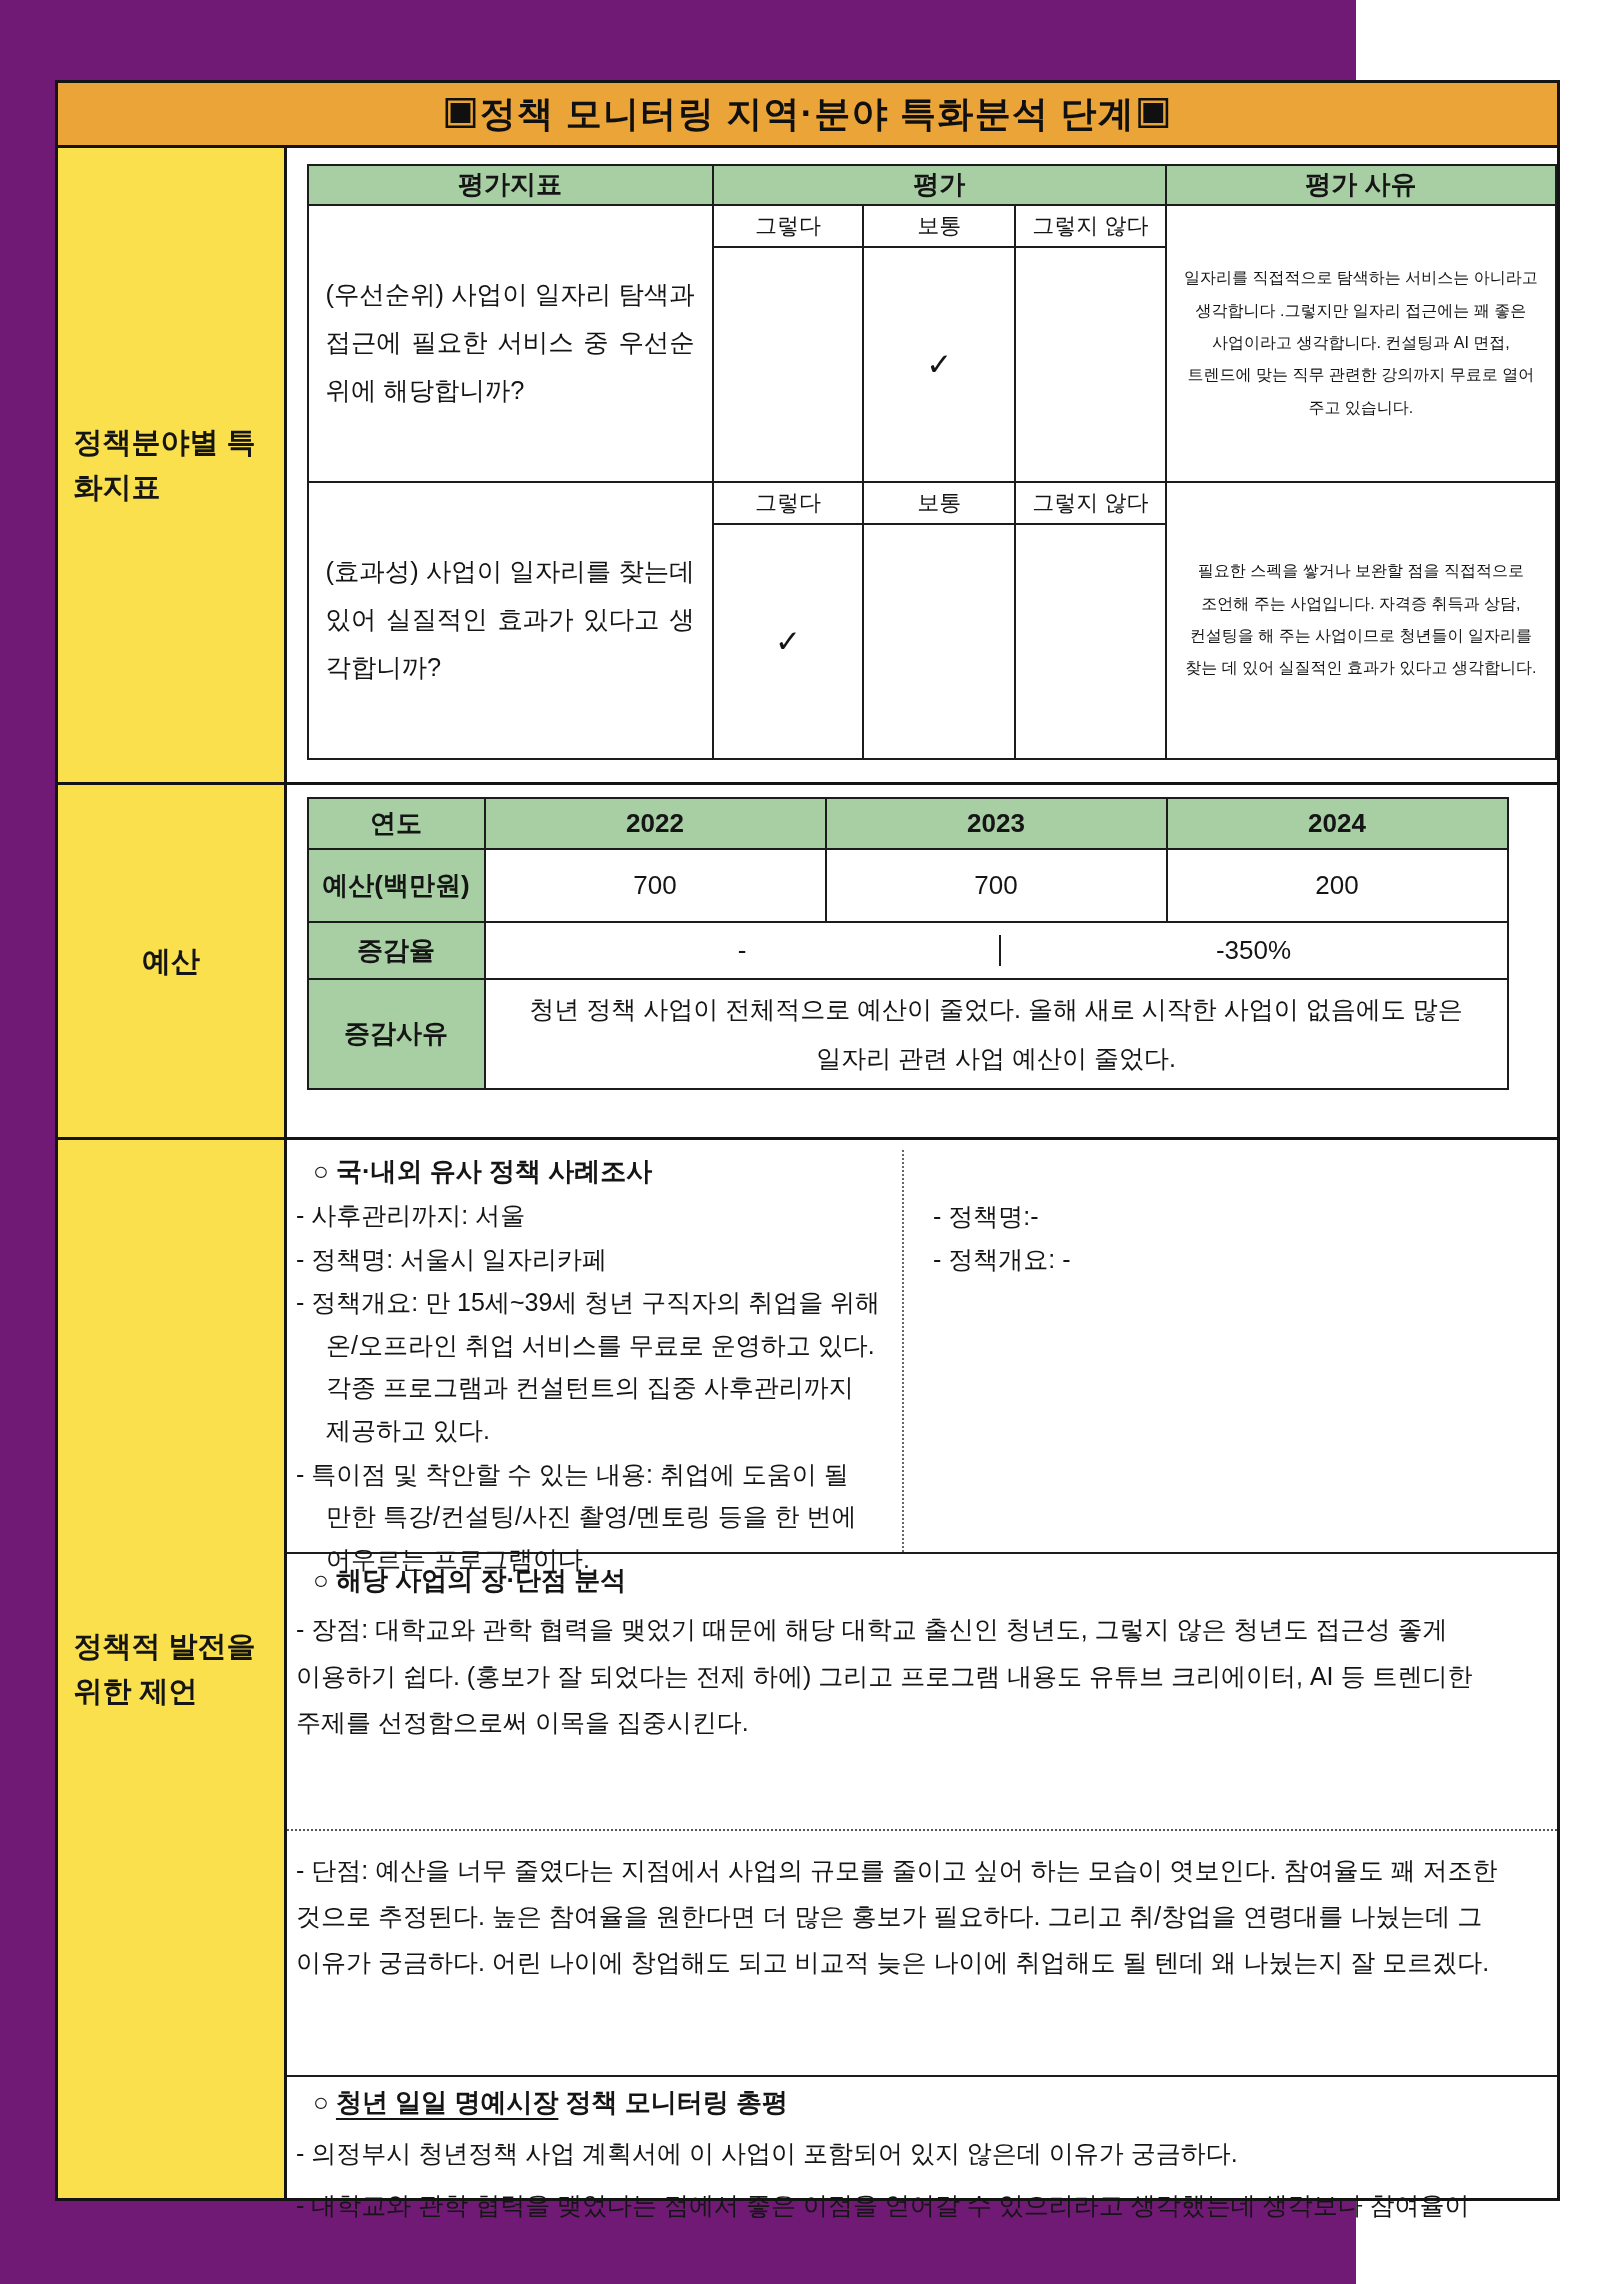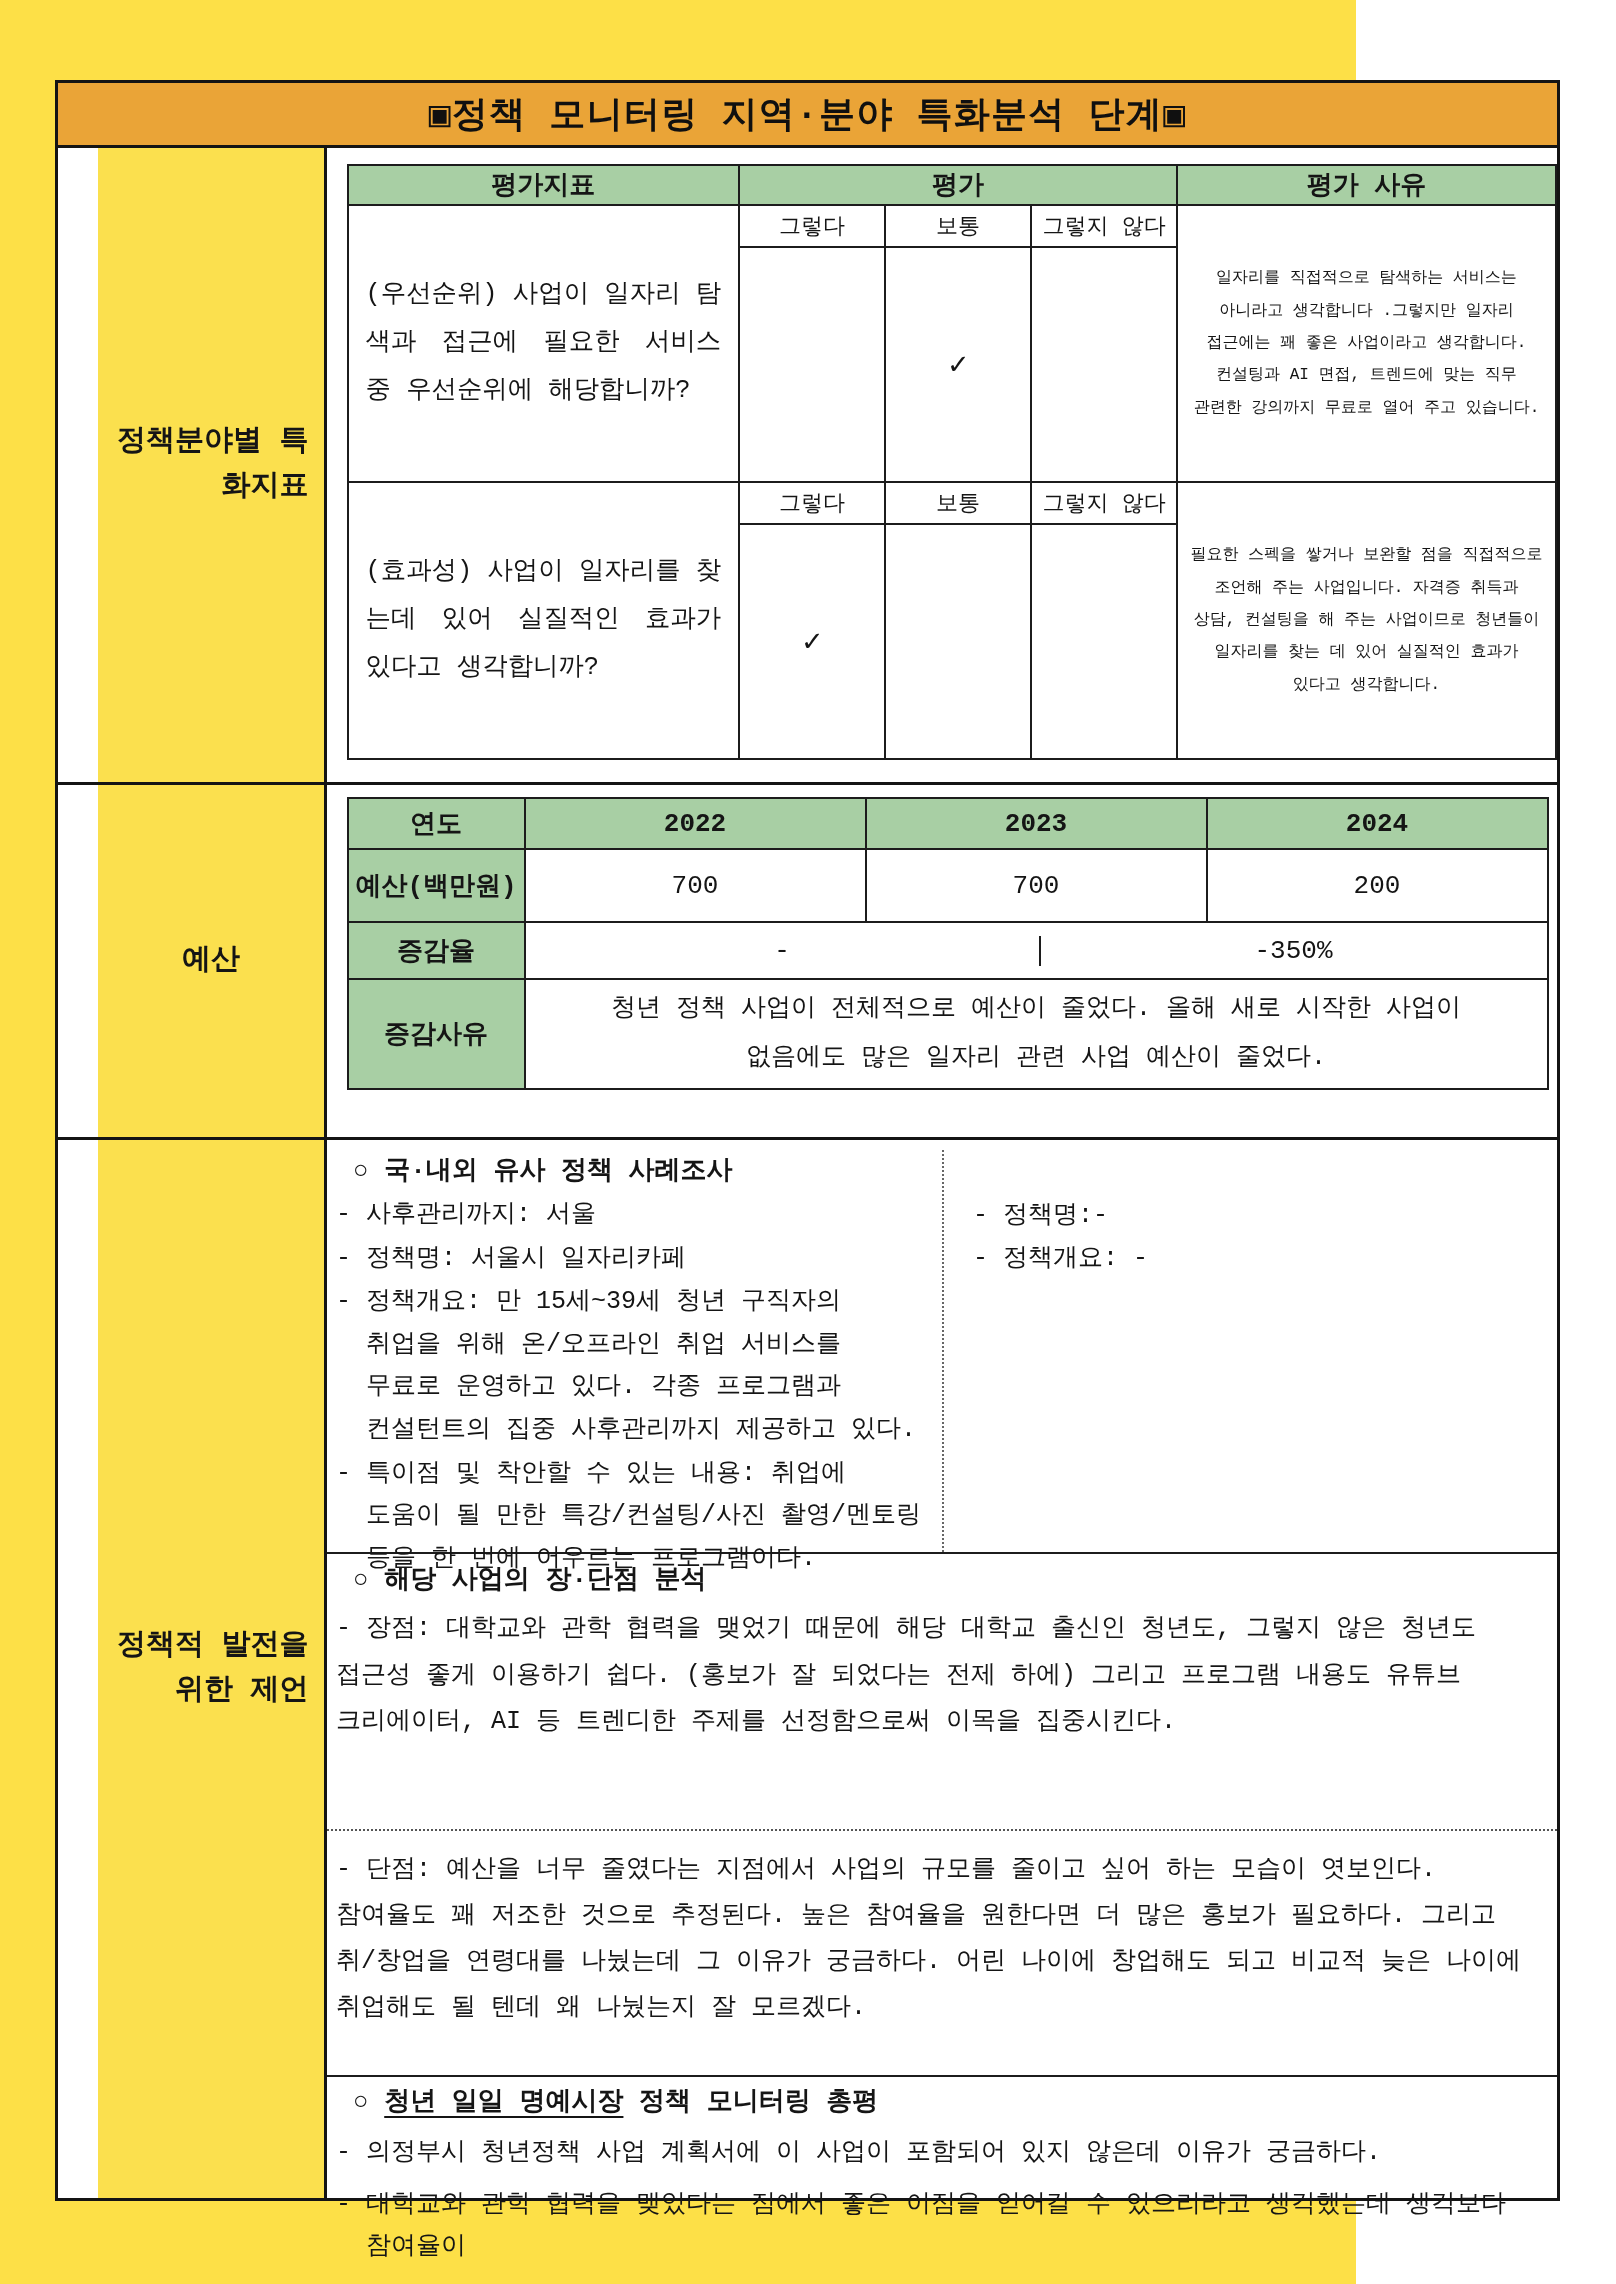--- a/index.html
+++ b/index.html
@@ -1,38 +1,38 @@
 <!DOCTYPE html>
 <html style="font-size:10.4px"><head>
 <meta charset="utf-8">
 <style>
   html,body { margin:0; padding:0; background:#ffffff; }
   #page {
-    position:relative; width:1356px; height:2284px; background:#fde047;
-    font-family:Liberation Mono, monospace; color:#151515;
+    position:relative; width:1356px; height:2284px; background:#701a75;
+    font-family:Liberation Sans, sans-serif; color:#151515;
   }
   #frame {
     position:absolute; left:55px; top:80px; width:1505px; height:2121px;
     box-sizing:border-box; border:3.9px solid #141414; background:#fff;
     display:flex; flex-direction:column;
   }
   .titlebar {
     height:65px; flex:0 0 65px; background:#EAA437; box-sizing:border-box;
     border-bottom:3.9px solid #141414;
     display:flex; align-items:center; justify-content:center;
     font-size:36px; font-weight:bold; letter-spacing:1.3px; color:#101010;
   }
   .row { display:flex; box-sizing:border-box; min-height:0; }
   .row1 { height:637px; flex:0 0 637px; border-bottom:3.3px solid #141414; }
   .row2 { height:355px; flex:0 0 355px; border-bottom:3.3px solid #141414; }
   .row3 { flex:1 1 auto; }
   .sidebar {
     width:229px; flex:0 0 229px; background:#FBE04E; box-sizing:border-box;
     border-right:3.3px solid #141414;
-    display:flex; align-items:center; justify-content:center; text-align:right;margin-left:40px;
+    display:flex; align-items:center; justify-content:center; text-align:left;
   }
   .sidebar span { display:block; max-width:195px; font-size:29px; font-weight:600; line-height:1.55; }
   .content { flex:1 1 auto; position:relative; box-sizing:border-box; background:#fff; }
 
   
   table.ind {
     position:absolute; left:19.5px; top:15.6px; border-collapse:collapse;
     border:2.6px solid #1c1c1c; table-layout:fixed;
   }
   table.ind td { border:2px solid #1c1c1c; box-sizing:border-box;margin-top:24px; }

